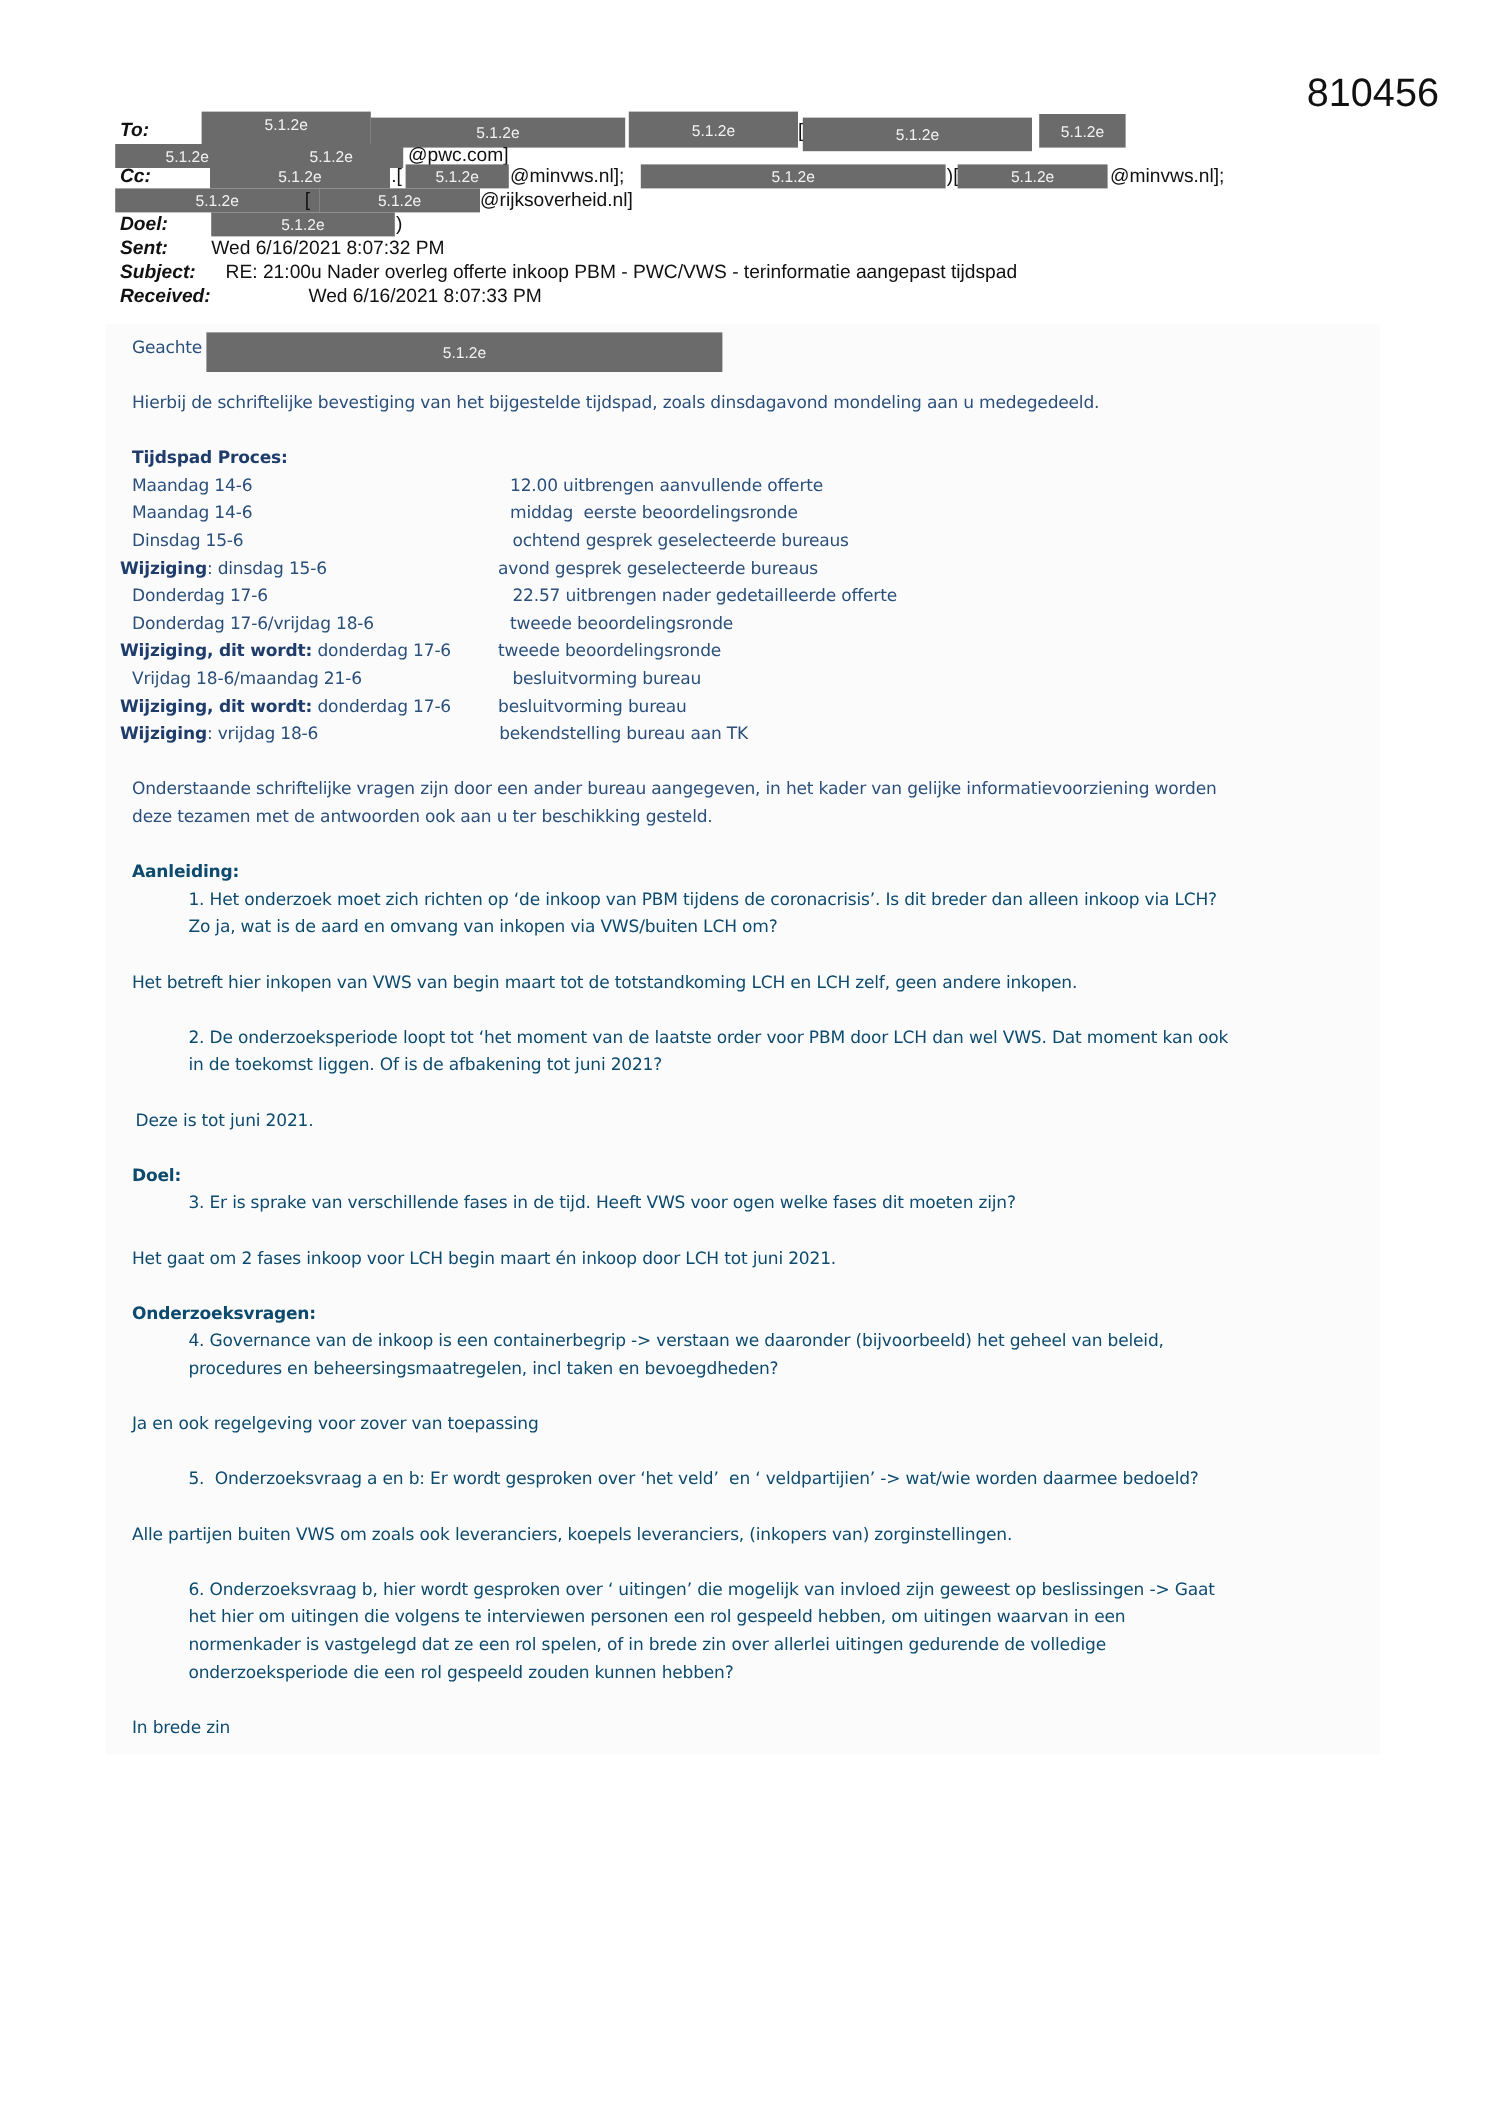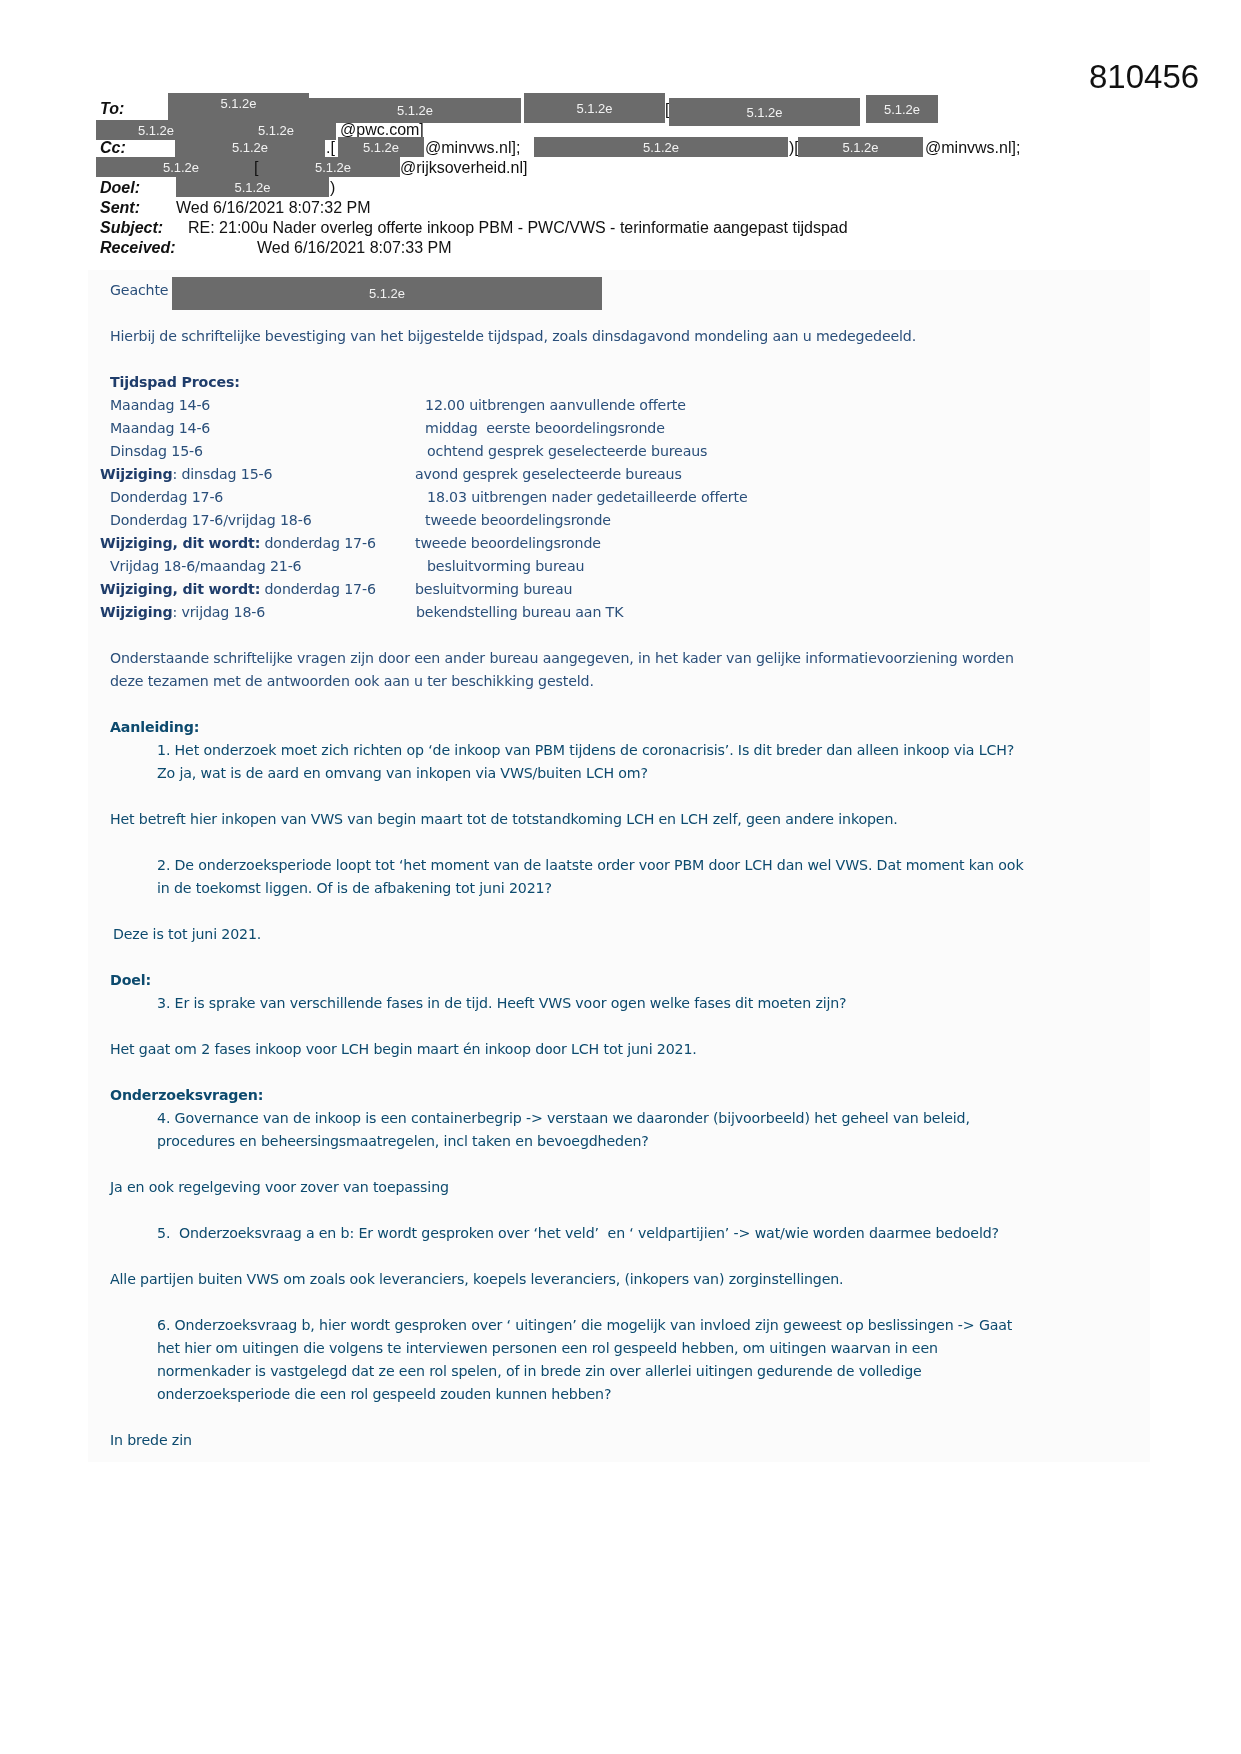--- a/index.html
+++ b/index.html
@@ -92,21 +92,21 @@
   <div class="t blue" style="left:110px;top:418px;">Maandag 14-6</div>
   <div class="t blue" style="left:425px;top:418px;white-space:pre;">middag  eerste beoordelingsronde</div>
 
   <div class="t blue" style="left:110px;top:441px;">Dinsdag 15-6</div>
   <div class="t blue" style="left:427px;top:441px;">ochtend gesprek geselecteerde bureaus</div>
 
   <div class="t blue" style="left:100px;top:464px;"><span class="bold navy">Wijziging</span><span>: dinsdag 15-6</span></div>
   <div class="t blue" style="left:415px;top:464px;">avond gesprek geselecteerde bureaus</div>
 
   <div class="t blue" style="left:110px;top:487px;">Donderdag 17-6</div>
-  <div class="t blue" style="left:427px;top:487px;">18.03 uitbrengen nader gedetailleerde offerte</div>
+  <div class="t blue" style="left:427px;top:487px;">22.57 uitbrengen nader gedetailleerde offerte</div>
 
   <div class="t blue" style="left:110px;top:510px;">Donderdag 17-6/vrijdag 18-6</div>
   <div class="t blue" style="left:425px;top:510px;">tweede beoordelingsronde</div>
 
   <div class="t blue" style="left:100px;top:533px;white-space:pre;"><span class="bold navy">Wijziging, dit wordt:</span><span> donderdag 17-6</span></div>
   <div class="t blue" style="left:415px;top:533px;">tweede beoordelingsronde</div>
 
   <div class="t blue" style="left:110px;top:556px;">Vrijdag 18-6/maandag 21-6</div>
   <div class="t blue" style="left:427px;top:556px;">besluitvorming bureau</div>
 

